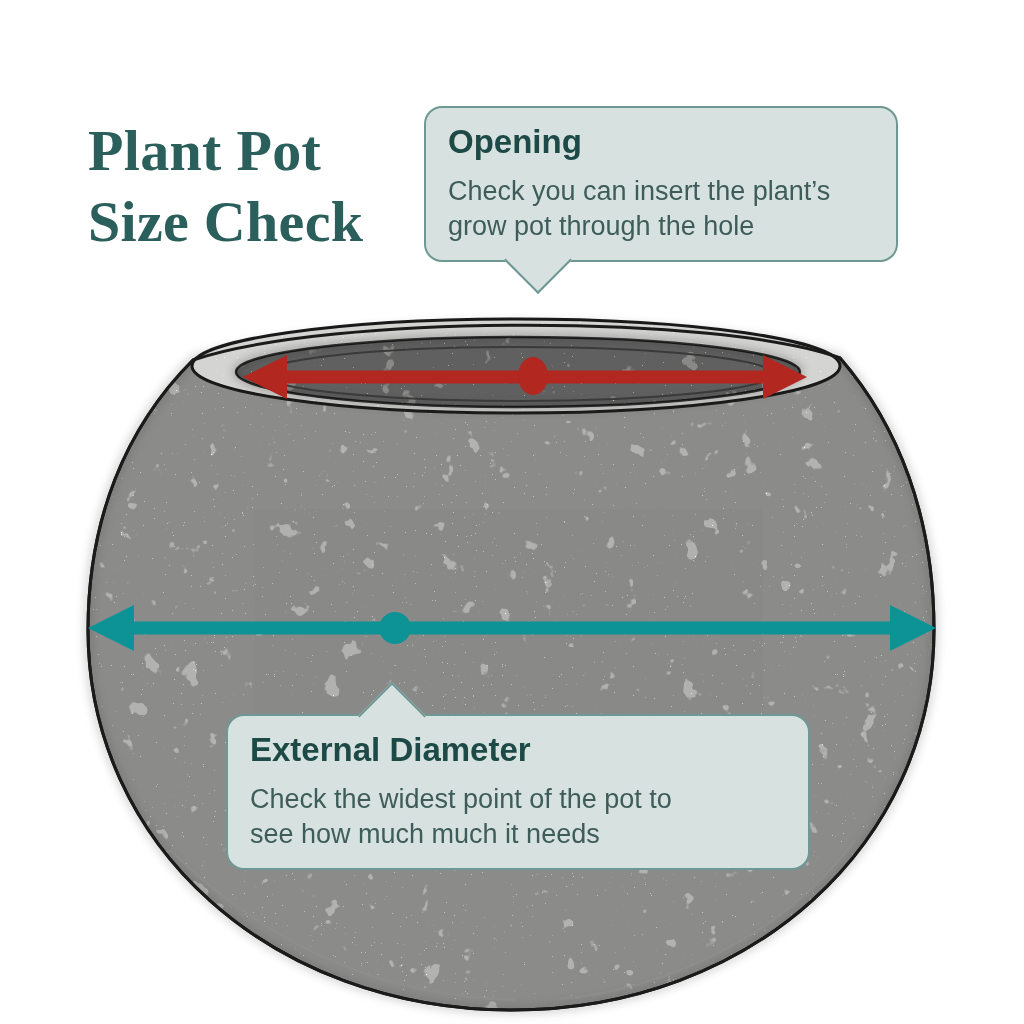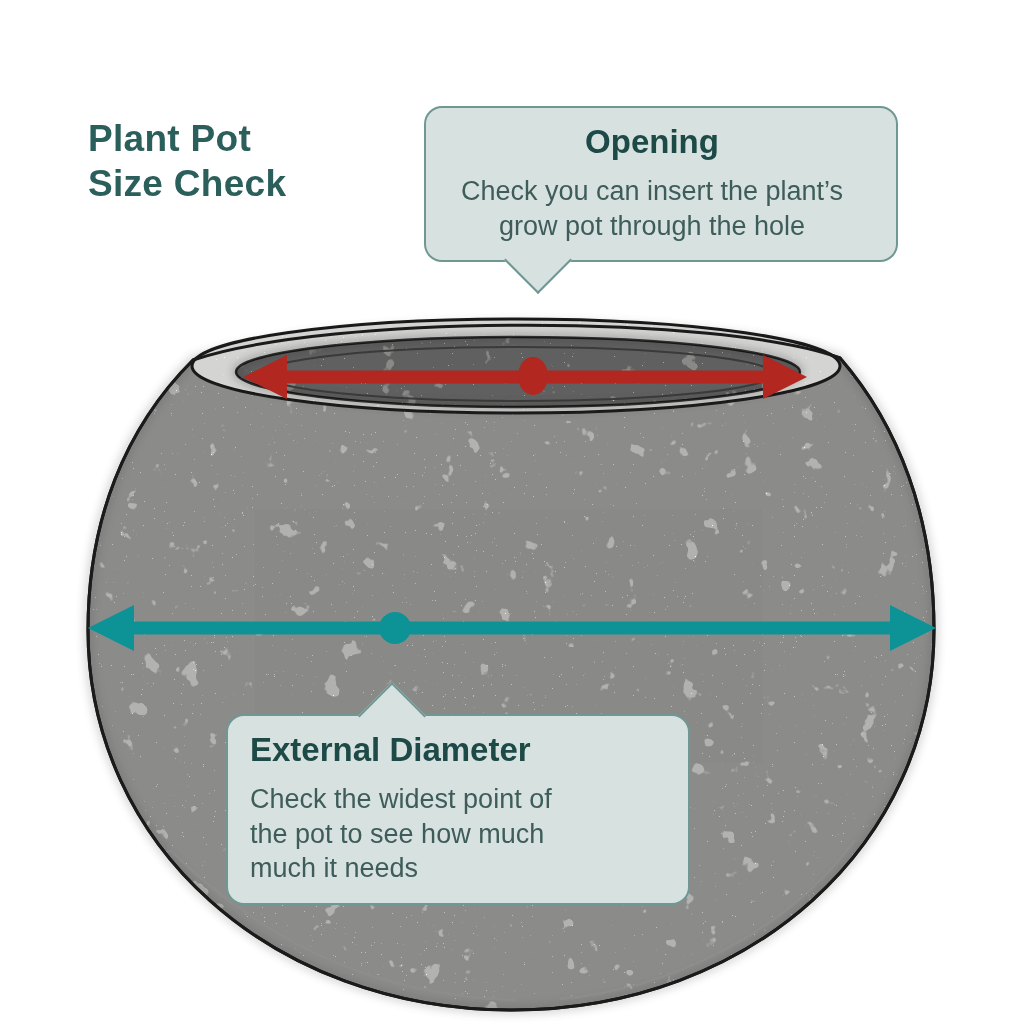--- a/index.html
+++ b/index.html
@@ -5,33 +5,33 @@
   html,body{margin:0;padding:0;}
   body{
     width:1024px;height:1024px;background:#ffffff;position:relative;overflow:hidden;
     font-family:"Liberation Sans", sans-serif;
   }
   .canvas{position:absolute;inset:0;}
   .pot-svg{position:absolute;left:0;top:0;}
 
   .title{
     position:absolute;left:88px;top:116px;margin:0;
-    font-size:37px;line-height:1.22;font-weight:700;
-    color:var(--title-text,#2B5F5B);letter-spacing:.3px;
+    font-size:58px;line-height:1.22;font-weight:700;
+    color:var(--title-text,#2B5F5B);letter-spacing:.3px;font-family:Liberation Serif, serif;
   }
   .title span{display:block;}
 
   .callout{
     position:absolute;z-index:5;box-sizing:border-box;
     background:var(--callout-bg,#D7E2E0);
     border:2.5px solid var(--callout-border,#6F9894);
     border-radius:18px;
   }
-  .callout-opening{left:424px;top:106px;width:474px;padding:13px 40px 17px 22px;text-align:center;}
-  .callout-external{left:226px;top:714px;width:464px;padding:13px 96px 17px 22px;}
+  .callout-opening{left:424px;top:106px;width:474px;padding:13px 40px 17px 22px;}
+  .callout-external{left:226px;top:714px;width:584px;padding:13px 96px 17px 22px;}
   .callout-heading{
     font-weight:700;font-size:33px;line-height:1.25;
     color:var(--heading-text,#1D4A46);
   }
   .callout-body{
     font-size:27px;line-height:1.28;margin-top:12px;
     color:var(--body-text,#3E5D5A);
   }
   .tail{
     position:absolute;width:46px;height:46px;z-index:-1;

